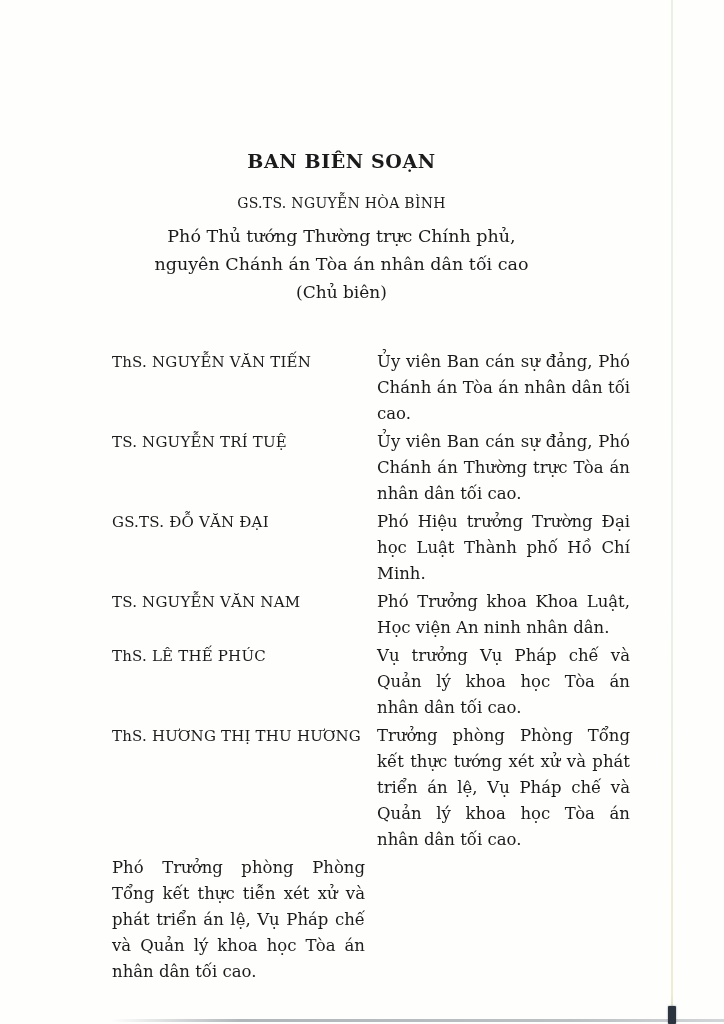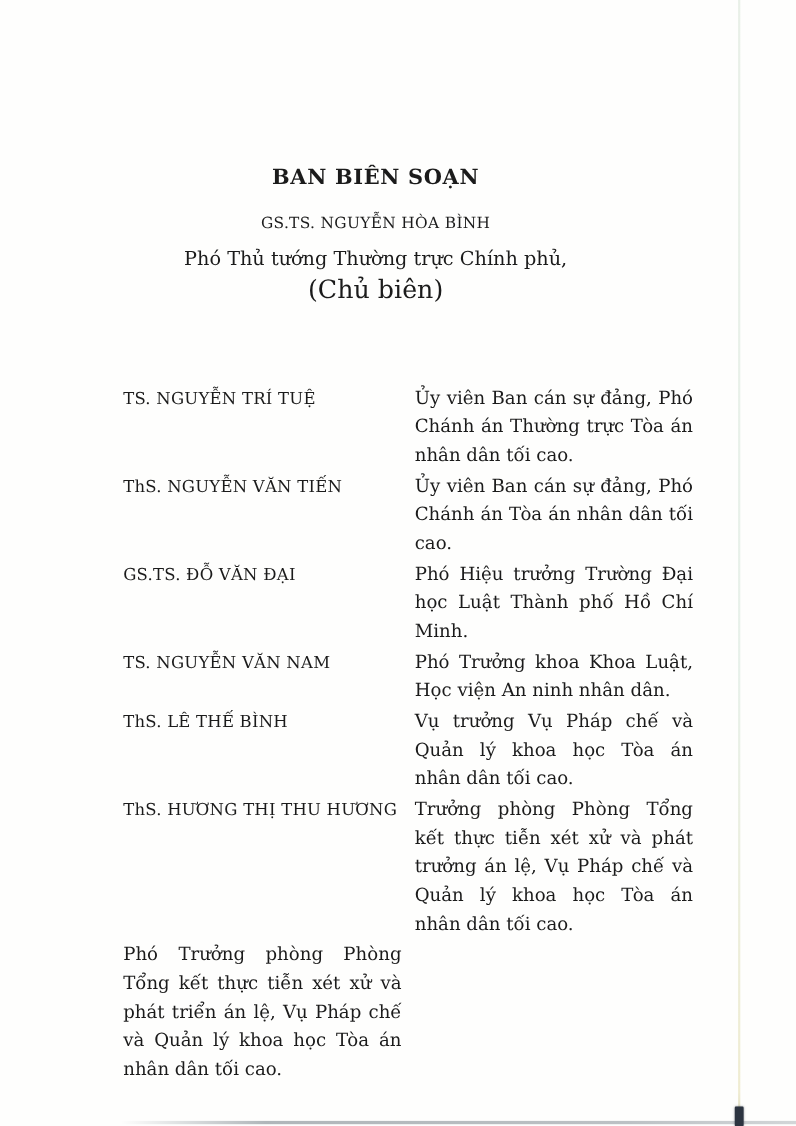--- a/index.html
+++ b/index.html
@@ -36,21 +36,21 @@
     font-size: 14px;
     line-height: 22px;
     letter-spacing: 0.3px;
     margin-bottom: 8px;
   }
   .chief-role {
     font-size: 17.5px;
     line-height: 28px;
   }
   .chief-note {
-    font-size: 23px;
+    font-size: 17px;
     line-height: 28px;
   }
   
   .members {
     position: absolute;
     left: 112px;
     top: 349px;
     width: 520px;
   }
   .member-row {
@@ -113,47 +113,48 @@
 </style>
 </head>
 <body>
 
 <div class="page">
 
   <div class="header">
     <div class="title">BAN BIÊN SOẠN</div>
     <div class="chief-name">GS.TS. NGUYỄN HÒA BÌNH</div>
     <div class="chief-role">Phó Thủ tướng Thường trực Chính phủ,</div>
+    <div class="chief-role">nguyên Chánh án Tòa án nhân dân tối cao</div>
     <div class="chief-note">(Chủ biên)</div>
   </div>
 
   <div class="members">
     <div class="member-row">
+      <div class="member-name">ThS. NGUYỄN VĂN TIẾN</div>
+      <div class="member-role">Ủy viên Ban cán sự đảng, Phó Chánh án Tòa án nhân dân tối cao.</div>
+    </div>
+    <div class="member-row">
       <div class="member-name">TS. NGUYỄN TRÍ TUỆ</div>
       <div class="member-role">Ủy viên Ban cán sự đảng, Phó Chánh án Thường trực Tòa án nhân dân tối cao.</div>
-    </div>
-    <div class="member-row">
-      <div class="member-name">ThS. NGUYỄN VĂN TIẾN</div>
-      <div class="member-role">Ủy viên Ban cán sự đảng, Phó Chánh án Tòa án nhân dân tối cao.</div>
     </div>
     <div class="member-row">
       <div class="member-name">GS.TS. ĐỖ VĂN ĐẠI</div>
       <div class="member-role">Phó Hiệu trưởng Trường Đại học Luật Thành phố Hồ Chí Minh.</div>
     </div>
     <div class="member-row">
       <div class="member-name">TS. NGUYỄN VĂN NAM</div>
       <div class="member-role">Phó Trưởng khoa Khoa Luật, Học viện An ninh nhân dân.</div>
     </div>
     <div class="member-row">
-      <div class="member-name">ThS. LÊ THẾ BÌNH</div>
+      <div class="member-name">ThS. LÊ THẾ PHÚC</div>
       <div class="member-role">Vụ trưởng Vụ Pháp chế và Quản lý khoa học Tòa án nhân dân tối cao.</div>
     </div>
     <div class="member-row">
       <div class="member-name">ThS. HƯƠNG THỊ THU HƯƠNG</div>
-      <div class="member-role">Trưởng phòng Phòng Tổng kết thực tiễn xét xử và phát trưởng án lệ, Vụ Pháp chế và Quản lý khoa học Tòa án nhân dân tối cao.</div>
+      <div class="member-role">Trưởng phòng Phòng Tổng kết thực tướng xét xử và phát triển án lệ, Vụ Pháp chế và Quản lý khoa học Tòa án nhân dân tối cao.</div>
     </div>
     <div class="member-row">
       <div class="member-role">Phó Trưởng phòng Phòng Tổng kết thực tiễn xét xử và phát triển án lệ, Vụ Pháp chế và Quản lý khoa học Tòa án nhân dân tối cao.</div>
     </div>
   </div>
 
   <div class="page-edge-right"></div>
   <div class="page-edge-bottom"></div>
   <div class="scan-mark"></div>
 

